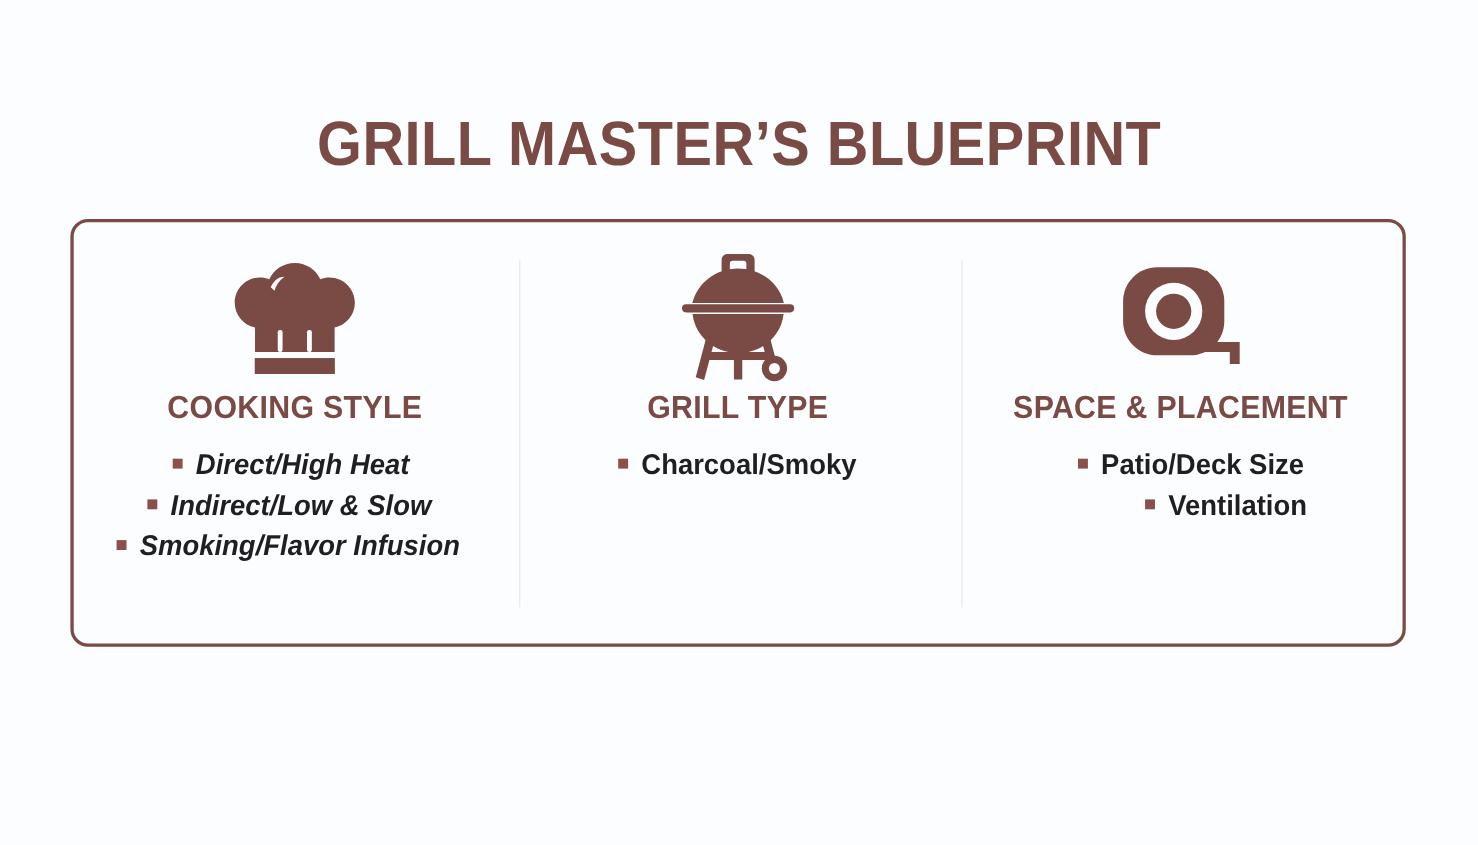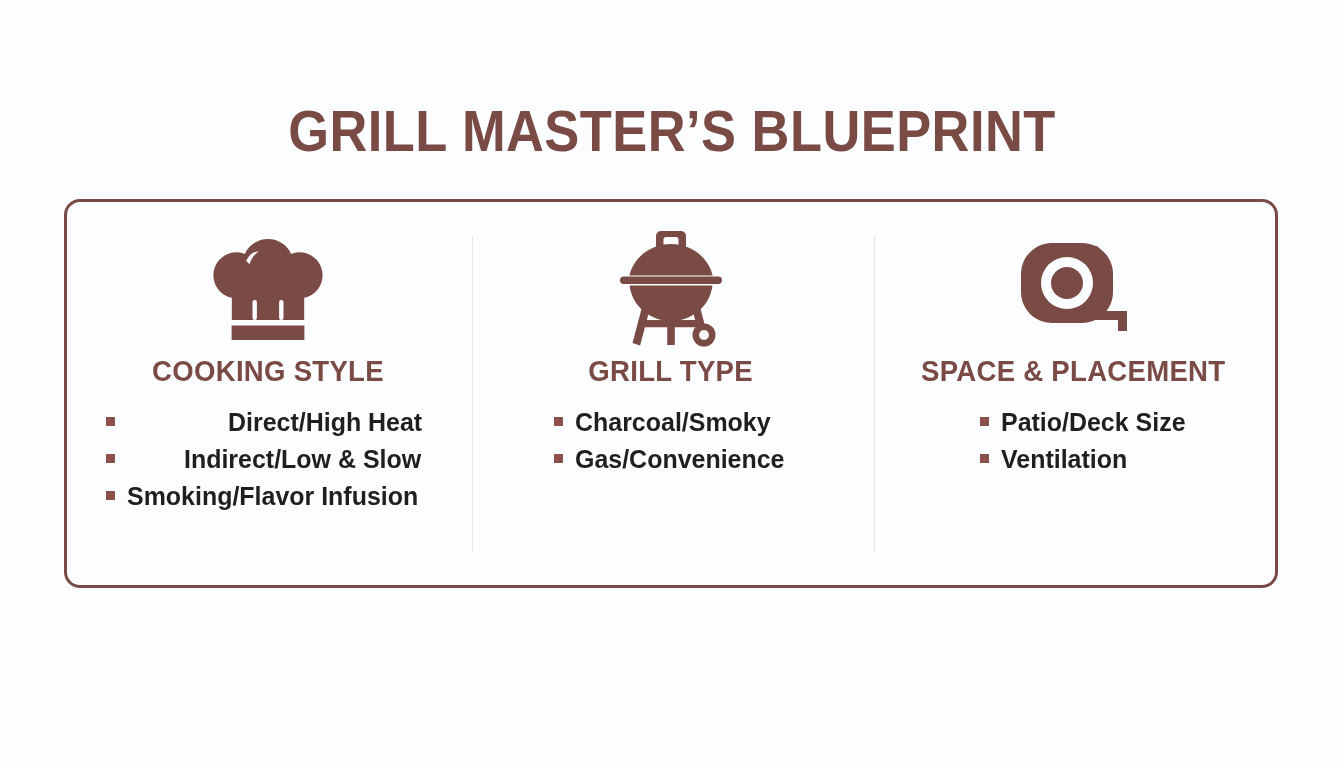--- a/index.html
+++ b/index.html
@@ -116,22 +116,22 @@
     line-height: 37px;
     font-weight: bold;
     color: #1f1f21;
     font-family: "Liberation Sans Narrow", "Liberation Sans", sans-serif;
   }
   .bullets li {
     display: flex;
     align-items: baseline;
     white-space: nowrap;
   }
-  .bullets.centered li { justify-content: space-between; }
-  .bullets.lefty  li { justify-content: flex-start; }
+  .bullets.centered li { justify-content: center; font-style: italic; }
+  .bullets.lefty  li { justify-content: flex-end; }
 
   .bullet-sq {
     display: inline-block;
     width: 9px;
     height: 9px;
     background: #8a5049;
     margin-right: 12px;
     flex: none;
     position: relative;
     top: -5px;
@@ -220,24 +220,20 @@
               <circle cx="92" cy="108" r="5" fill="#fcfdfe"></circle>
             </g>
           </svg>
         </div>
         <div class="col-heading">GRILL TYPE</div>
         <ul class="bullets lefty">
           <li>
             <span class="bullet-sq"></span>
             <span class="bullet-text">Charcoal/Smoky</span>
           </li>
-          <li>
-            <span class="bullet-sq"></span>
-            <span class="bullet-text">Gas/Convenience</span>
-          </li>
         </ul>
       </div>
 
       <div class="col col3">
         <div class="icon-wrap">
           <svg width="126" height="110" viewBox="0 0 126 110" aria-hidden="true">
             <g fill="#7a4a45">
 
               <path d="M74 18 l12 -5 l10 10 l-4 13 l-18 0 z"></path>
 

